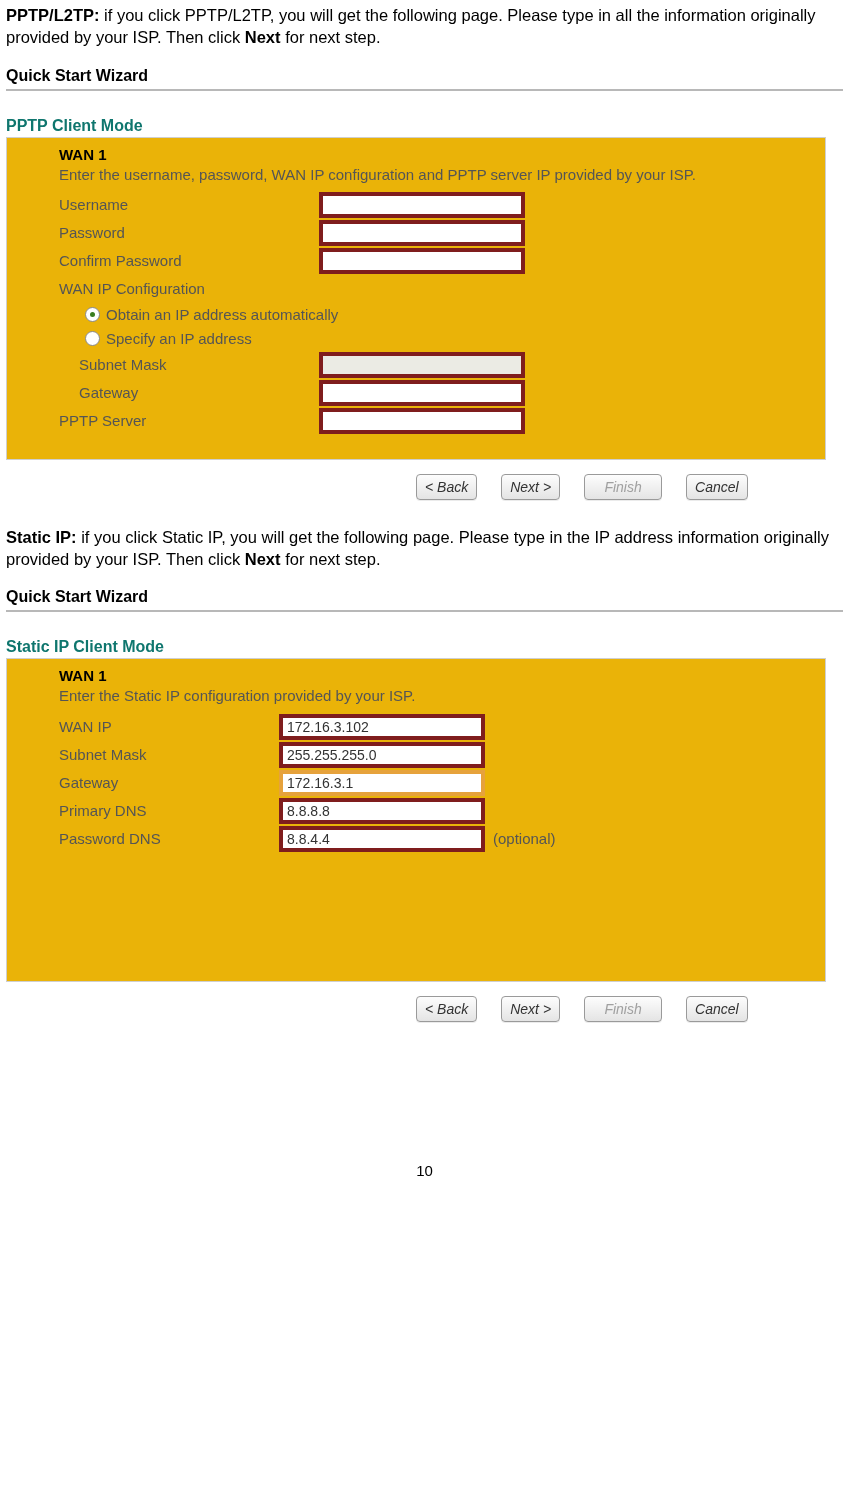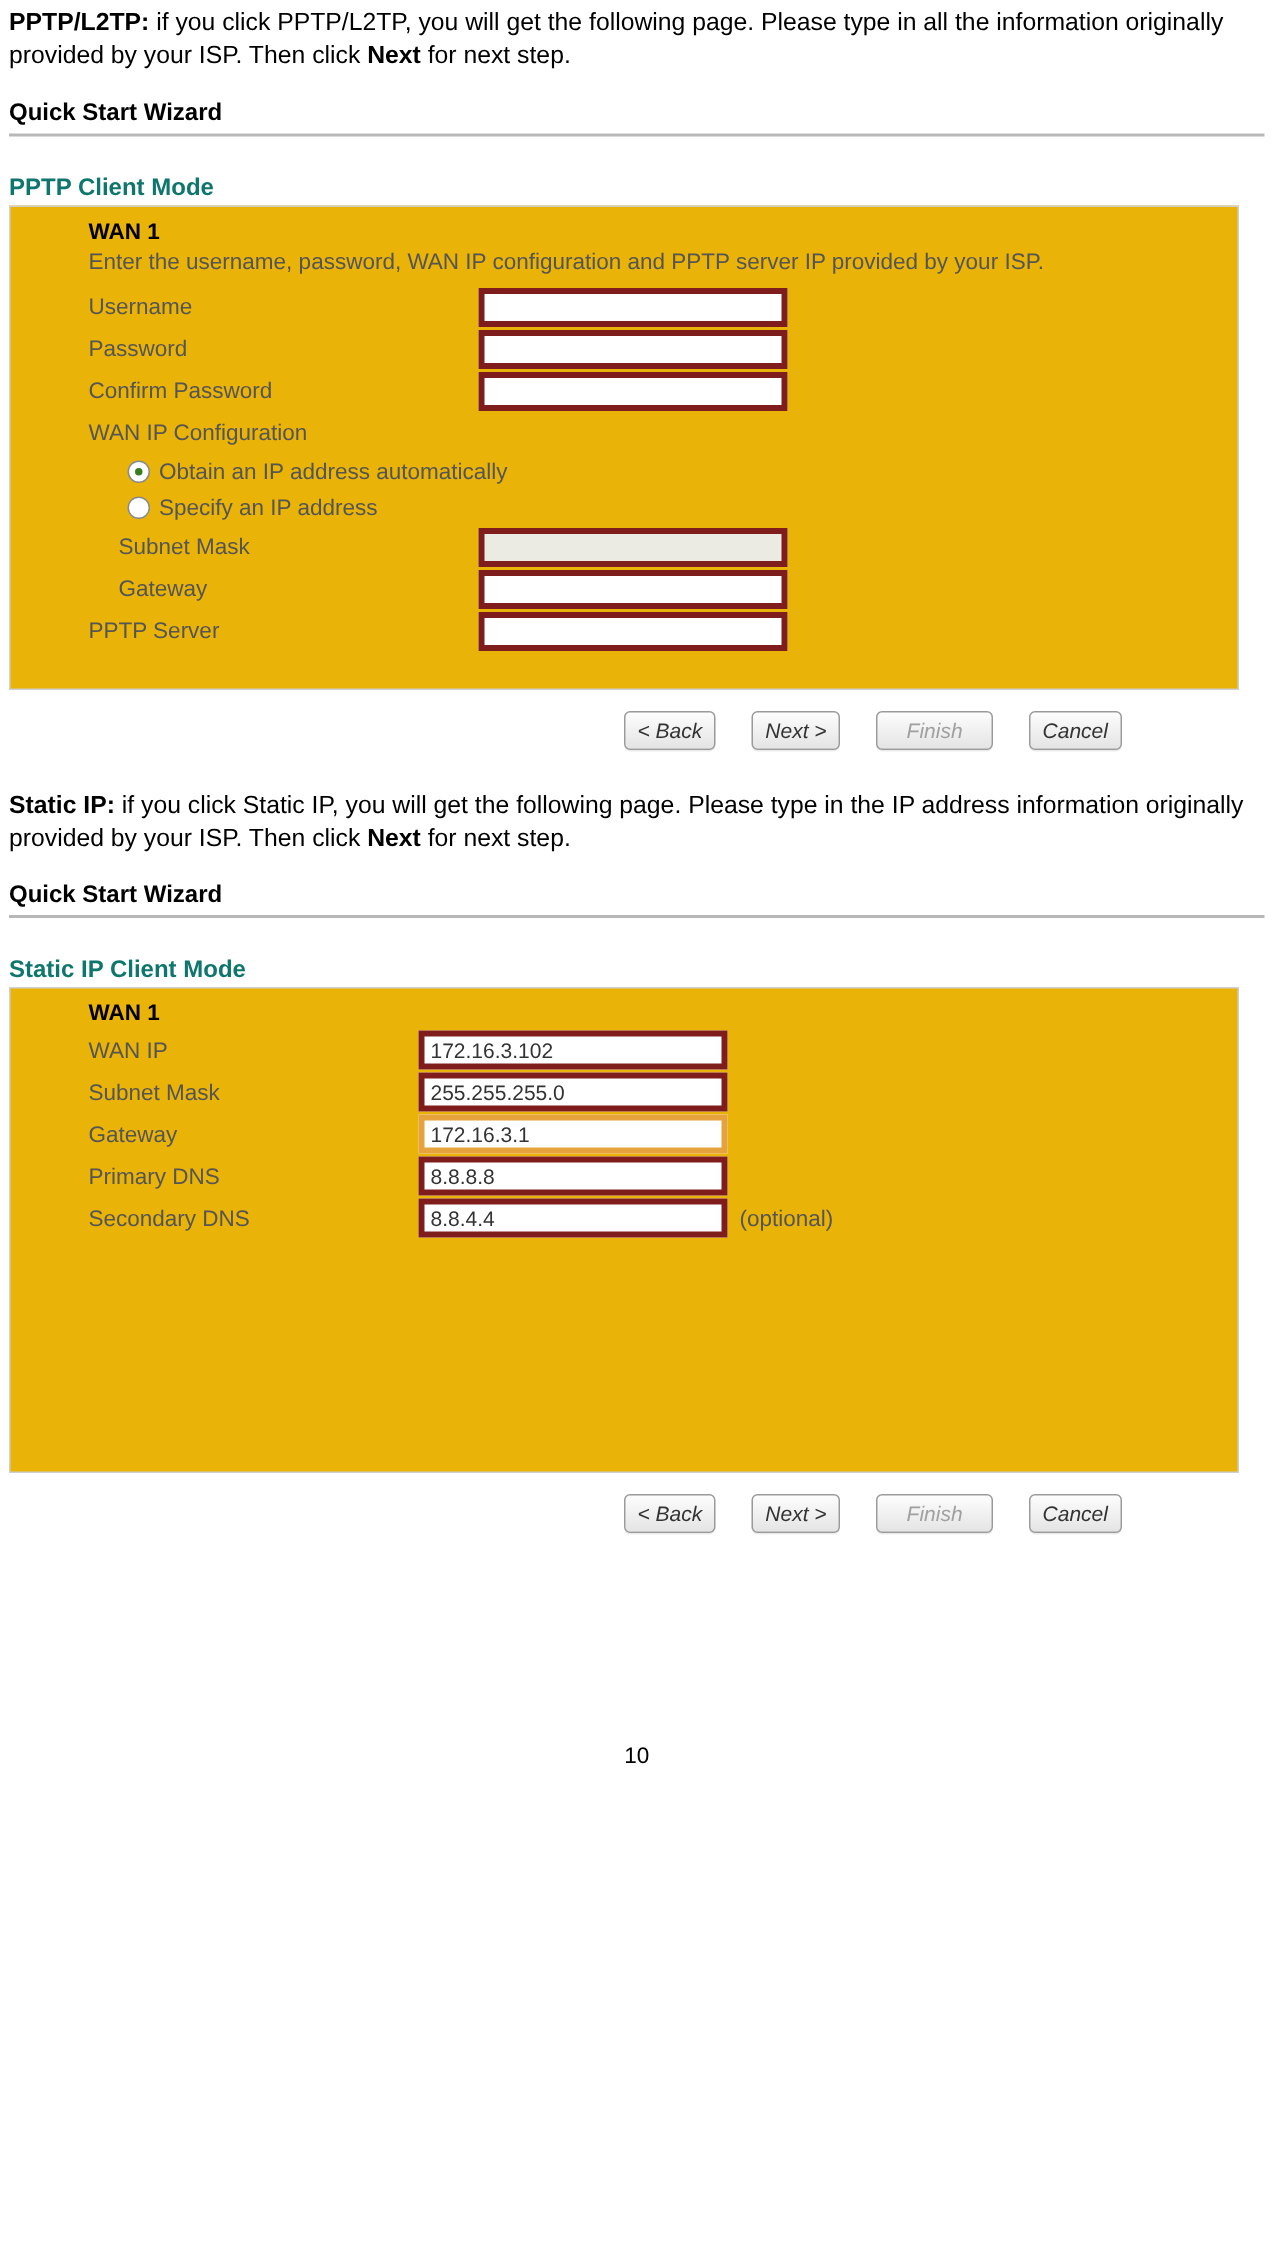--- a/index.html
+++ b/index.html
@@ -214,39 +214,40 @@
   <b>Static IP:</b><span> if you click Static IP, you will get the following page. Please type in the IP address information originally provided by your ISP. Then click </span><b>Next</b><span> for next step.</span>
 </div>
 
 <div class="shot">
   <div class="shot-title">Quick Start Wizard</div>
   <hr>
   <div class="mode-title">Static IP Client Mode</div>
   <div class="panel" style="height:290px">
     <div class="panel-inner">
       <div class="wan-h">WAN 1</div>
+      <div class="intro">Enter the Static IP configuration provided by your ISP.</div>
 
       <div class="row">
         <span class="lbl" style="width:220px">WAN IP</span>
         <input type="text" value="172.16.3.102" style="">
       </div>
       <div class="row">
         <span class="lbl" style="width:220px">Subnet Mask</span>
         <input type="text" value="255.255.255.0" style="">
       </div>
       <div class="row">
         <span class="lbl" style="width:220px">Gateway</span>
         <input type="text" class="hl" value="172.16.3.1" style="">
       </div>
       <div class="row">
         <span class="lbl" style="width:220px">Primary DNS</span>
         <input type="text" value="8.8.8.8" style="">
       </div>
       <div class="row">
-        <span class="lbl" style="width:220px">Secondary DNS</span>
+        <span class="lbl" style="width:220px">Password DNS</span>
         <input type="text" value="8.8.4.4" style="">
         <span class="after">(optional)</span>
       </div>
     </div>
   </div>
   <div class="btnbar">
     <span class="btn">&lt; Back</span>
     <span class="btn">Next &gt;</span>
     <span class="btn disabled finish">Finish</span>
     <span class="btn">Cancel</span>

